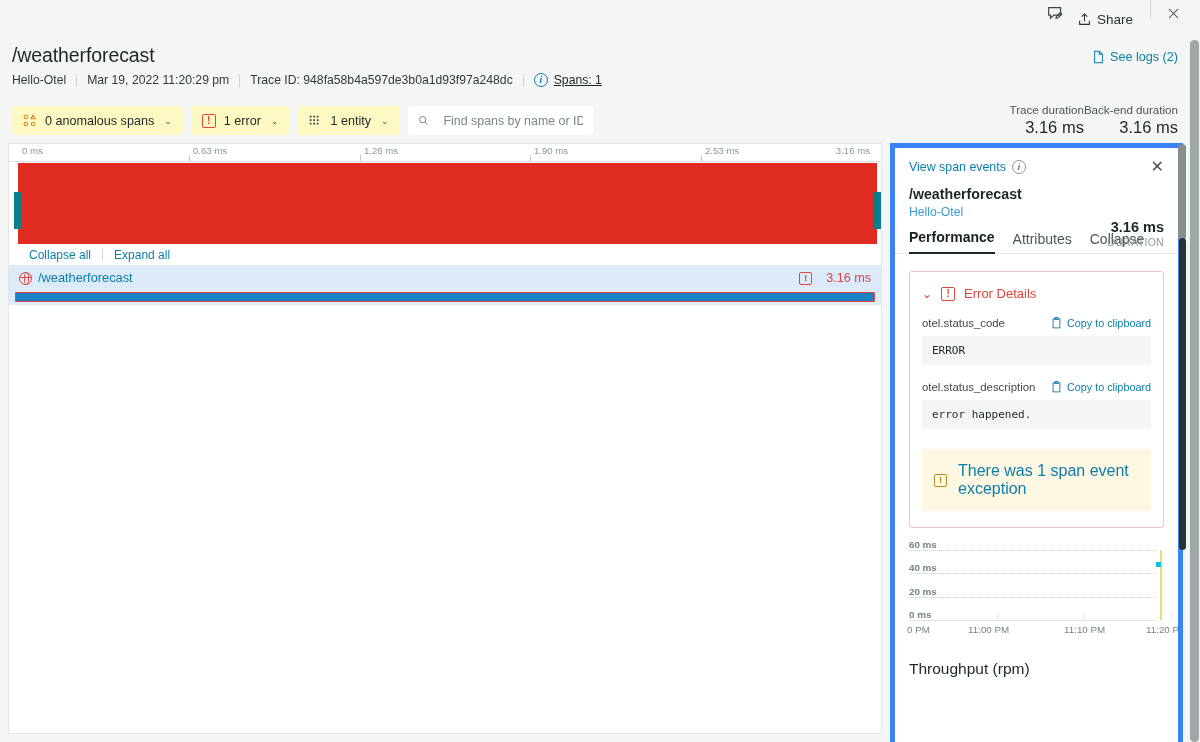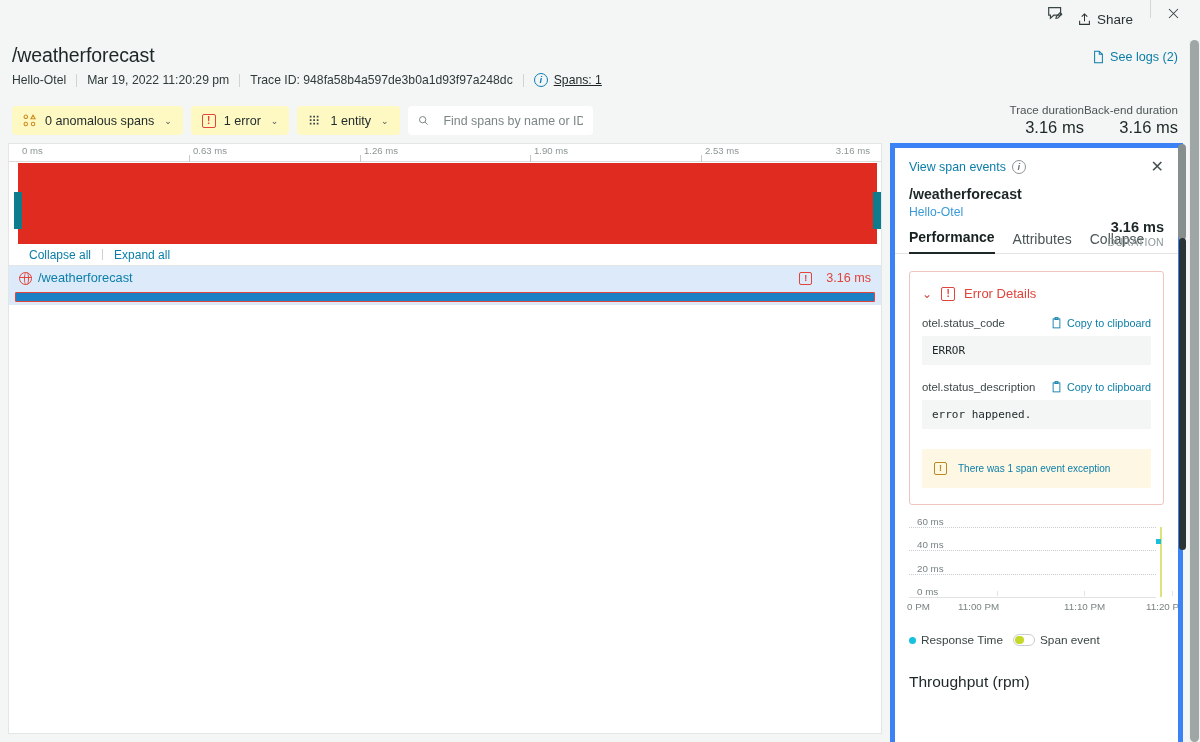--- a/index.html
+++ b/index.html
@@ -161,27 +161,27 @@
   }
   .exception {
     margin-top: 20px; background: #fdf7e3; padding: 13px 12px;
     display: flex; align-items: center; gap: 11px;
   }
   .warn-sq {
     width: 13px; height: 13px; border: 1.3px solid #b98a1d; border-radius: 2px;
     display: flex; align-items: center; justify-content: center;
     color: #b98a1d; font-size: 9px; font-weight: 700; line-height: 1; flex: none;
   }
-  .exception span.txt { font-size: 10px; color: #0b7ea9; cursor: pointer; }
+  .exception span.txt { font-size: 16px; color: #0b7ea9; cursor: pointer; }
 
   .sec-title { font-size: 15.5px; color: #1d2727; margin: 26px 14px 0 14px; }
 
   
   .chart { position: relative; margin: 14px 14px 0 6px; height: 92px; }
-  .ylab { position: absolute; left: 16px; font-size: 9.8px; color: #798383; }
+  .ylab { position: absolute; left: 8px; font-size: 9.8px; color: #798383; font-weight: bold; }
   .gridline { position: absolute; left: 8px; right: 8px; height: 0; border-top: 1px dotted #c8cdcd; }
   .xaxis { position: absolute; left: 8px; right: 8px; top: 78px; height: 1px; background: #dfe3e3; }
   .xtick { position: absolute; top: 72px; width: 1px; height: 5px; background: #dfe3e3; }
   .xlab { position: absolute; top: 82px; font-size: 9.8px; color: #798383; white-space: nowrap; }
   .ev-line { position: absolute; width: 2px; background: #dfe17a; }
   .dot { position: absolute; width: 5px; height: 5px; background: #16c0e0; }
   .legend { display: flex; align-items: center; gap: 10px; margin: 22px 0 0 14px; font-size: 11.8px; color: #3b4545; }
   .leg-dot { width: 7px; height: 7px; border-radius: 50%; background: #16c0e0; display: inline-block; margin-right: 5px; }
   .toggle {
     width: 22px; height: 12px; border-radius: 6px; border: 1px solid #c9cfcf; background: #fff;
@@ -418,39 +418,29 @@
         <div class="ylab" style="top: -3px;">60 ms</div>
         <div class="gridline" style="top: 8px;"></div>
         <div class="ylab" style="top: 20.3333px;">40 ms</div>
         <div class="gridline" style="top: 31.3333px;"></div>
         <div class="ylab" style="top: 43.6667px;">20 ms</div>
         <div class="gridline" style="top: 54.6667px;"></div>
         <div class="ylab" style="top: 67px;">0 ms</div>
         <div class="xaxis"></div>
         <div class="xlab" style="left: 6px;">0 PM</div>
         <div class="xtick" style="left: 95.6667px;"></div>
-        <div class="xlab" style="left: 57px;">11:00 PM</div>
+        <div class="xlab" style="left: 67px;">11:00 PM</div>
         <div class="xtick" style="left: 183.333px;"></div>
         <div class="xlab" style="left: 163px;">11:10 PM</div>
         <div class="xtick" style="left: 271px;"></div>
         <div class="xlab" style="left: 245px;">11:20 PM</div>
         <div class="ev-line" style="left: 259.165px; top: 8px; height: 70px;"></div>
         <div class="dot" style="left: 255.165px; top: 20px;"></div>
       </div>
 
-    <div class="legend">
-      <span class="leg-item">
-        <span class="leg-dot"></span>
-        <span>Response Time</span>
-      </span>
-      <span class="leg-item">
-        <span class="toggle"></span>
-        <span>Span event</span>
-      </span>
-    </div>
 
     <div class="sec-title" style="margin-top:26px">Throughput (rpm)</div>
   </div>
 
   <div class="sb-outer-track"></div>
   <div class="sb-outer-thumb"></div>
   <div class="sb-panel-thumb"></div>
   <div class="sb-inner-thumb"></div>
 
 </div>

